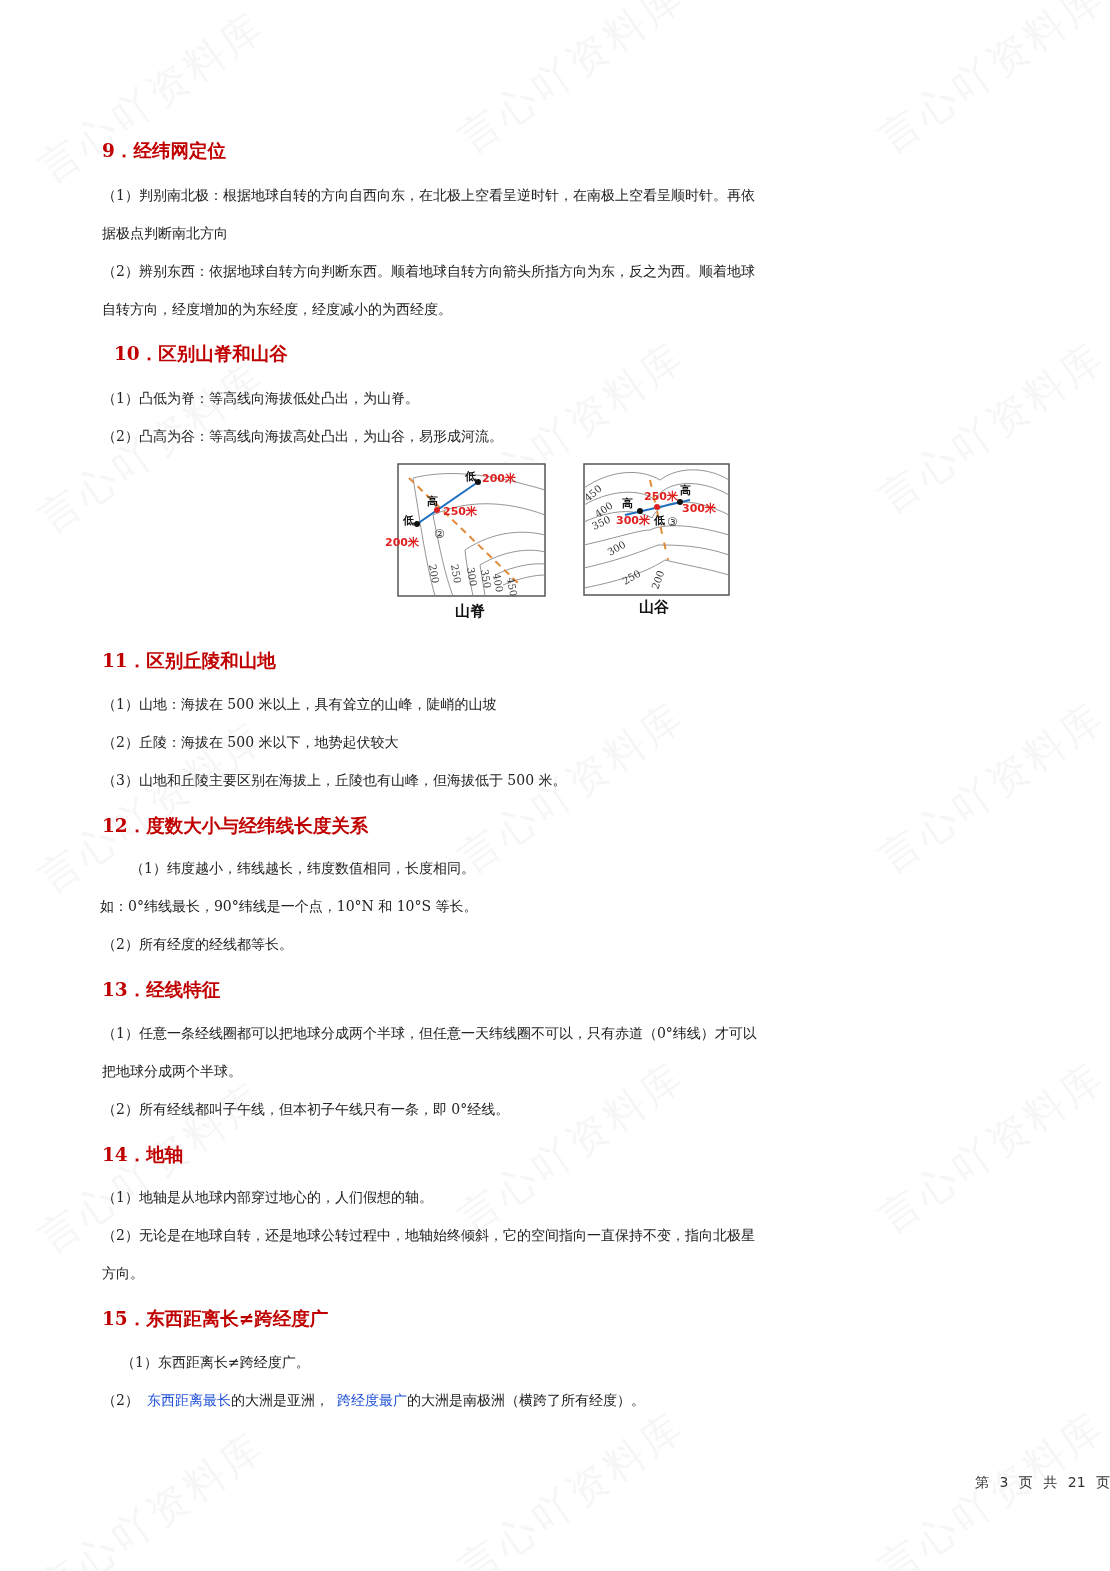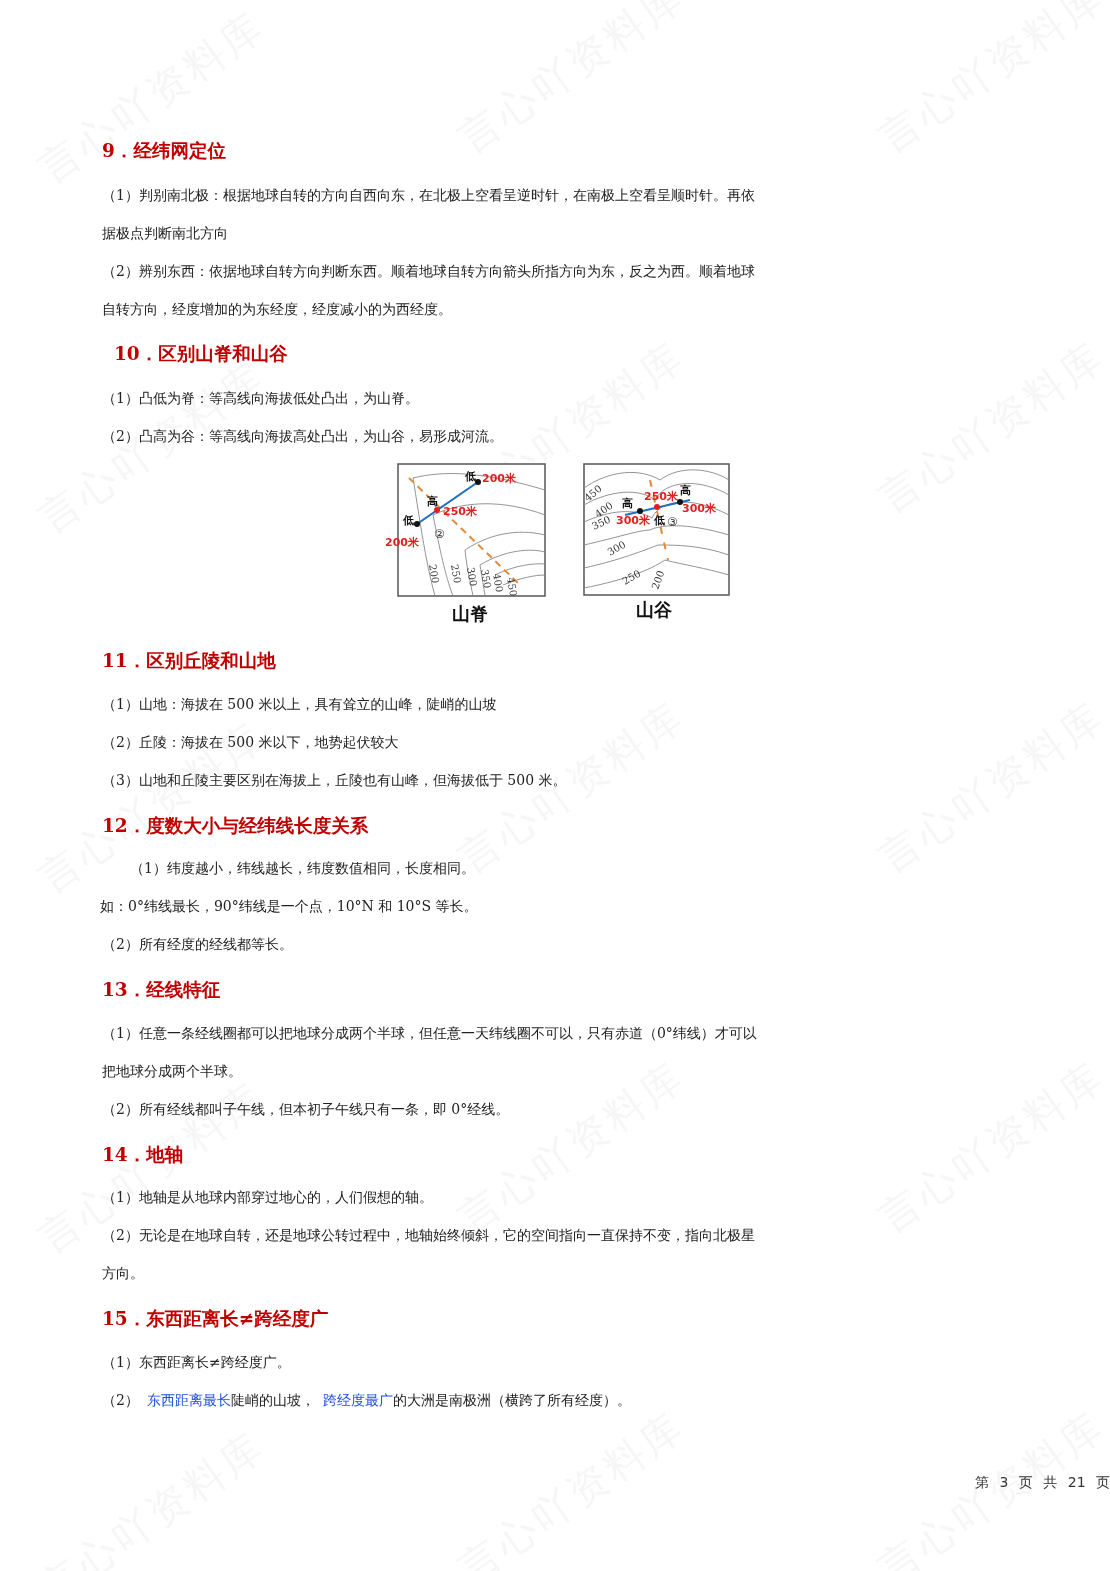--- a/index.html
+++ b/index.html
@@ -12,21 +12,21 @@
         letter-spacing: 4px; }
   .content { position: absolute; left: 102px; top: 0; width: 910px; z-index: 1; }
   .h { position: absolute; left: 0; font-family: "DejaVu Sans", sans-serif; font-weight: bold;
        font-size: 18.5px; color: #c00000; white-space: nowrap; }
   .h .num { font-family: "DejaVu Serif", serif; }
   .p { position: absolute; left: 0; width: 910px; font-size: 14px; line-height: 38px;
        white-space: nowrap; color: #222; }
   .red { color: #1d4ed8; margin-left: 8px; }
   .figure { position: absolute; }
   .fig-caption { position: absolute; font-family: "DejaVu Sans", sans-serif; font-weight: bold;
-                 font-size: 18px; color: #111; text-align: center; }
+                 font-size: 15px; color: #111; text-align: center; }
   .footer { position: absolute; left: 0; width: 1110px; top: 1474px; text-align: right;
             font-family: "DejaVu Sans", sans-serif; font-size: 14px; color: #333;
             word-spacing: 6px; }
 </style>
 </head>
 <body>
 
 <div class="page">
 
   <div class="watermark-layer">
@@ -87,23 +87,23 @@
     <div class="h" style="top:1142px;">
       <span class="num">14．</span><span>地轴</span>
     </div>
     <div class="p" style="top:1178px;">（1）地轴是从地球内部穿过地心的，人们假想的轴。</div>
     <div class="p" style="top:1216px;">（2）无论是在地球自转，还是地球公转过程中，地轴始终倾斜，它的空间指向一直保持不变，指向北极星</div>
     <div class="p" style="top:1254px;">方向。</div>
 
     <div class="h" style="top:1306px;">
       <span class="num">15．</span><span>东西距离长≠跨经度广</span>
     </div>
-    <div class="p" style="top:1343px;">（1）东西距离长≠跨经度广。</div>
+    <div class="p" style="top:1343px;margin-left:19px;">（1）东西距离长≠跨经度广。</div>
     <div class="p" style="top:1381px;">
-      <span>（2）</span><span class="red">东西距离最长</span><span>陡峭的山坡，</span><span class="red">跨经度最广</span><span>的大洲是南极洲（横跨了所有经度）。</span>
+      <span>（2）</span><span class="red">东西距离最长</span><span>的大洲是亚洲，</span><span class="red">跨经度最广</span><span>的大洲是南极洲（横跨了所有经度）。</span>
     </div>
   </div>
 
   <div class="figure" style="left:385px;top:460px;width:170px;height:175px;">
     <svg width="170" height="140" viewBox="0 0 170 140" style="position:absolute;left:0;top:0;">
       <rect x="13" y="4" width="147" height="132" fill="#fff" stroke="#555" stroke-width="1.5"></rect>
       <g fill="none" stroke="#888" stroke-width="0.9">
         <path d="M28 18 C 60 10, 100 12, 160 30"></path>
         <path d="M28 18 C 35 60, 40 100, 50 136"></path>
         <path d="M48 55 C 80 40, 120 40, 160 55"></path>

